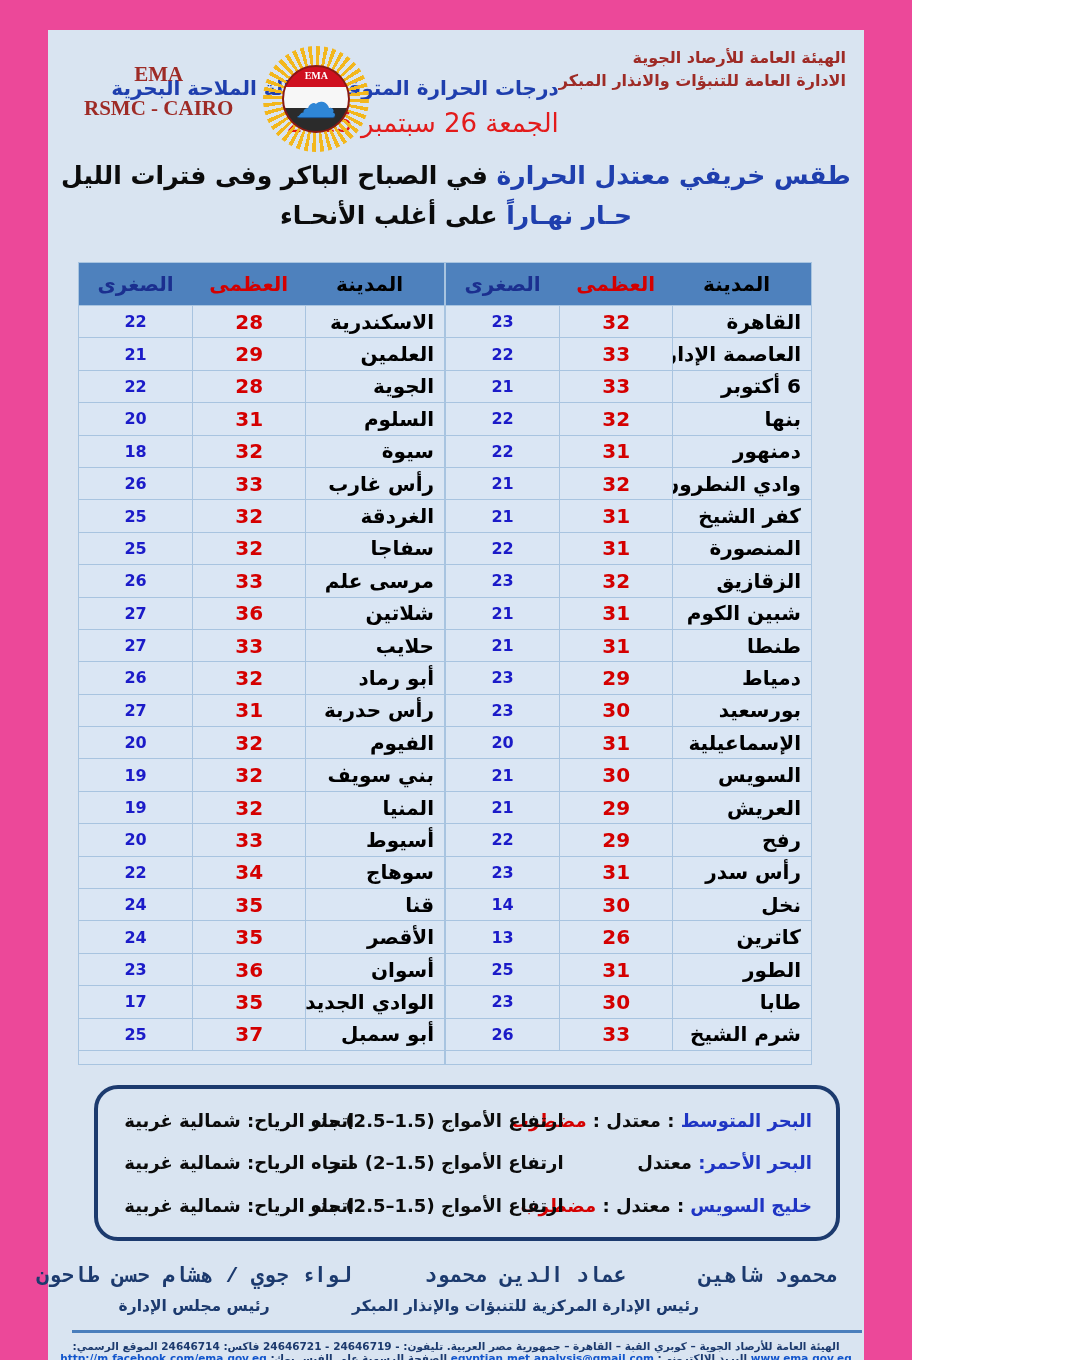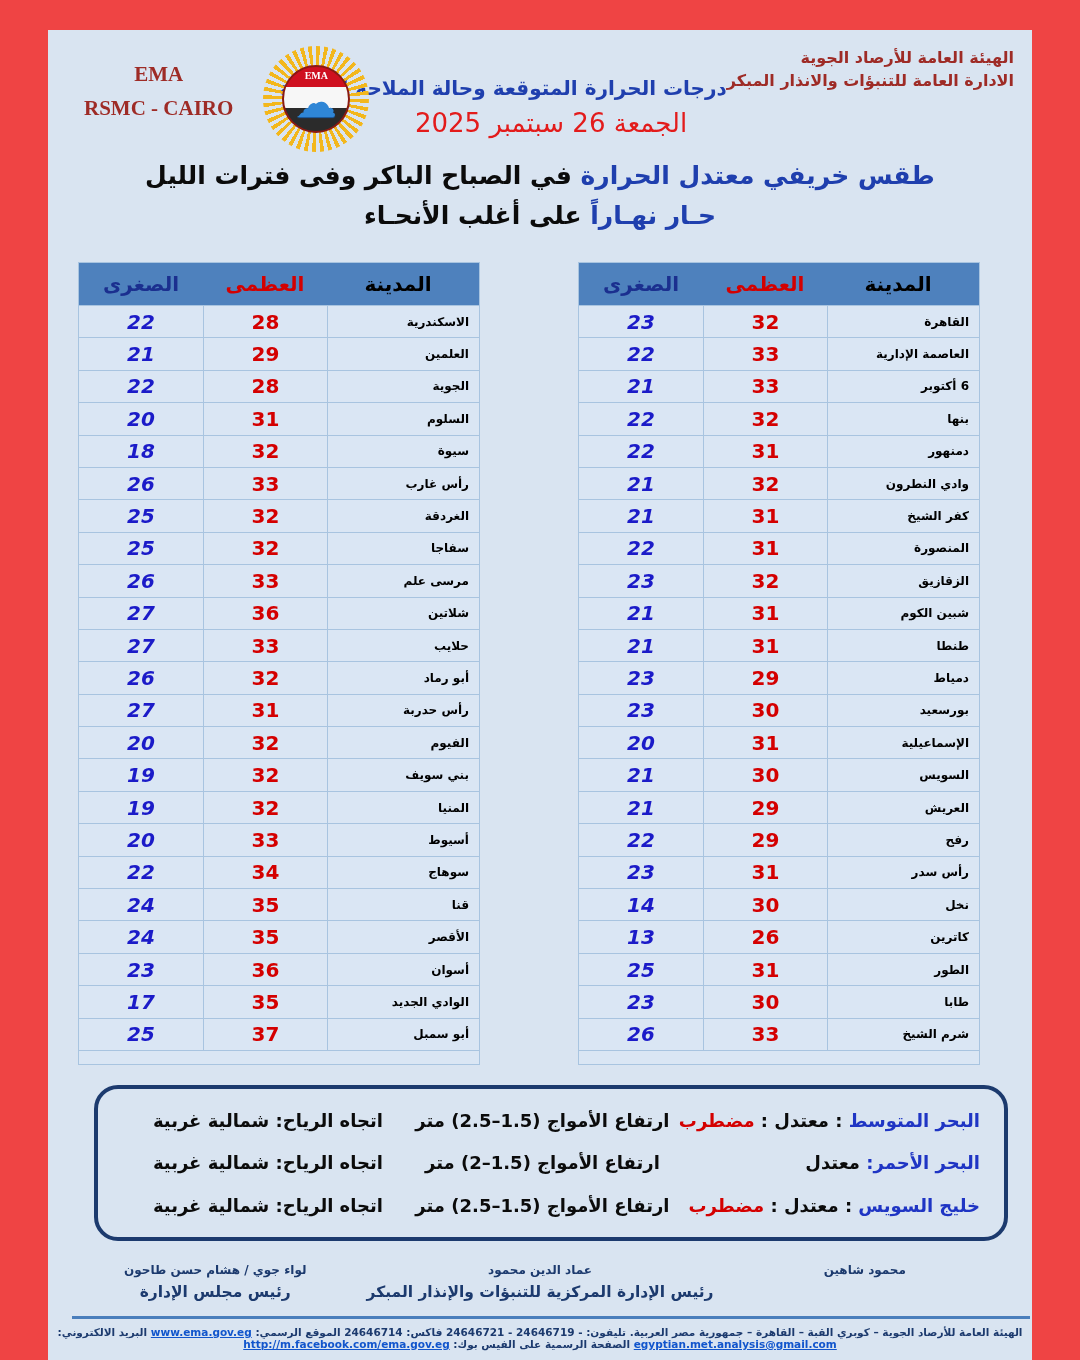--- a/index.html
+++ b/index.html
@@ -1,18 +1,18 @@
 <!DOCTYPE html>
 <html style="--page-blue: #d9e4f1; --brand-red: #9e2b26; --title-blue: #1f3fae; --date-red: #e31b1b; --header-bg: #4e81bd; --grid: #a8c4e0; --cell-bg: #dae6f4; --max-red: #d40000; --min-blue: #1b1bc8; --min-navy: #1b2f8f; --sea-blue: #1f35c4; --navy: #1c3a6e; --link-blue: #1155cc;"><head>
 <meta charset="utf-8">
 <style>
   html,body{margin:0;padding:0;background:#fff;}
   .page{
-    width:1080px;height:1360px;position:relative;overflow:hidden;
-    background:#ef4444;
+    width:912px;height:1360px;position:relative;overflow:hidden;
+    background:#ec4899;
     font-family:"DejaVu Sans",sans-serif;
   }
   .content{
     position:absolute;left:48px;right:48px;top:30px;bottom:0;
     background:var(--page-blue,#d9e4f1);
     direction:rtl;
   }
   
   .hdr{display:flex;align-items:flex-start;padding:14px 18px 0 26px;}
   .org{color:var(--brand-red,#9e2b26);font-weight:bold;font-size:16px;
@@ -41,37 +41,37 @@
   .ttable{width:400px;border:1px solid var(--grid,#a8c4e0);background:var(--cell-bg,#dae6f4);}
   .thead{display:grid;grid-template-columns:38% 31% 31%;height:42px;align-items:center;
          background:var(--header-bg,#4e81bd);font-weight:bold;font-size:20px;}
   .h-city{text-align:center;padding-right:10px;color:#000;}
   .h-max{text-align:center;color:var(--max-red,#c00000);}
   .h-min{text-align:center;color:var(--min-navy,#1b2f8f);}
   .trow{display:grid;grid-template-columns:38% 31% 31%;height:32.4px;}
   .trow>div{border-top:1px solid var(--grid,#a8c4e0);border-left:1px solid var(--grid,#a8c4e0);
             display:flex;align-items:center;justify-content:center;font-weight:bold;overflow:hidden;}
   .trow>div:last-child{border-left:none;}
-  .c-city{justify-content:flex-start !important;padding-right:10px;font-size:12px;color:#000;white-space:nowrap;}
+  .c-city{justify-content:flex-start !important;padding-right:10px;font-size:20px;color:#000;white-space:nowrap;}
   .c-max{font-size:20px;color:var(--max-red,#d40000);}
-  .c-min{font-size:20px;color:var(--min-blue,#1b1bc8);font-style:italic;}
+  .c-min{font-size:16px;color:var(--min-blue,#1b1bc8);}
   .tfoot-strip{height:13px;border-top:1px solid var(--grid,#a8c4e0);}
   
   .marine{margin:20px 24px 0 46px;height:128px;border:4px solid var(--navy,#1c3a6e);
           border-radius:24px;padding:10px 24px;display:flex;flex-direction:column;justify-content:space-around;}
   .mrow{display:grid;grid-template-columns:36% 30% 34%;align-items:center;font-size:18px;font-weight:bold;color:#0b0b0b;}
   .m-sea{text-align:right;white-space:nowrap;}
   .m-sea .sea{color:var(--sea-blue,#1f35c4);}
   .m-sea .alert{color:var(--max-red,#d40000);}
   .m-waves{text-align:center;white-space:nowrap;}
   .m-wind{text-align:center;white-space:nowrap;}
   
   .sigs{display:grid;grid-template-columns:1fr 1.3fr 1fr;margin-top:20px;padding:0 26px;
         text-align:center;color:var(--navy,#203a8c);font-weight:bold;line-height:1.55;}
-  .sig-name{font-size:12px;white-space:nowrap;}
+  .sig-name{font-size:21px;white-space:nowrap;font-family:Liberation Mono, monospace;}
   .sig-title{font-size:15.5px;white-space:nowrap;}
   
   .sep{height:3px;background:#4a7ebc;margin:12px 2px 7px 24px;}
   .contact{text-align:center;font-size:10.5px;color:var(--navy,#1f3864);font-weight:bold;padding:0 6px;}
   .contact a{color:var(--link-blue,#1155cc);text-decoration:underline;}
 </style>
 </head>
 <body>
 
 <div class="page">

